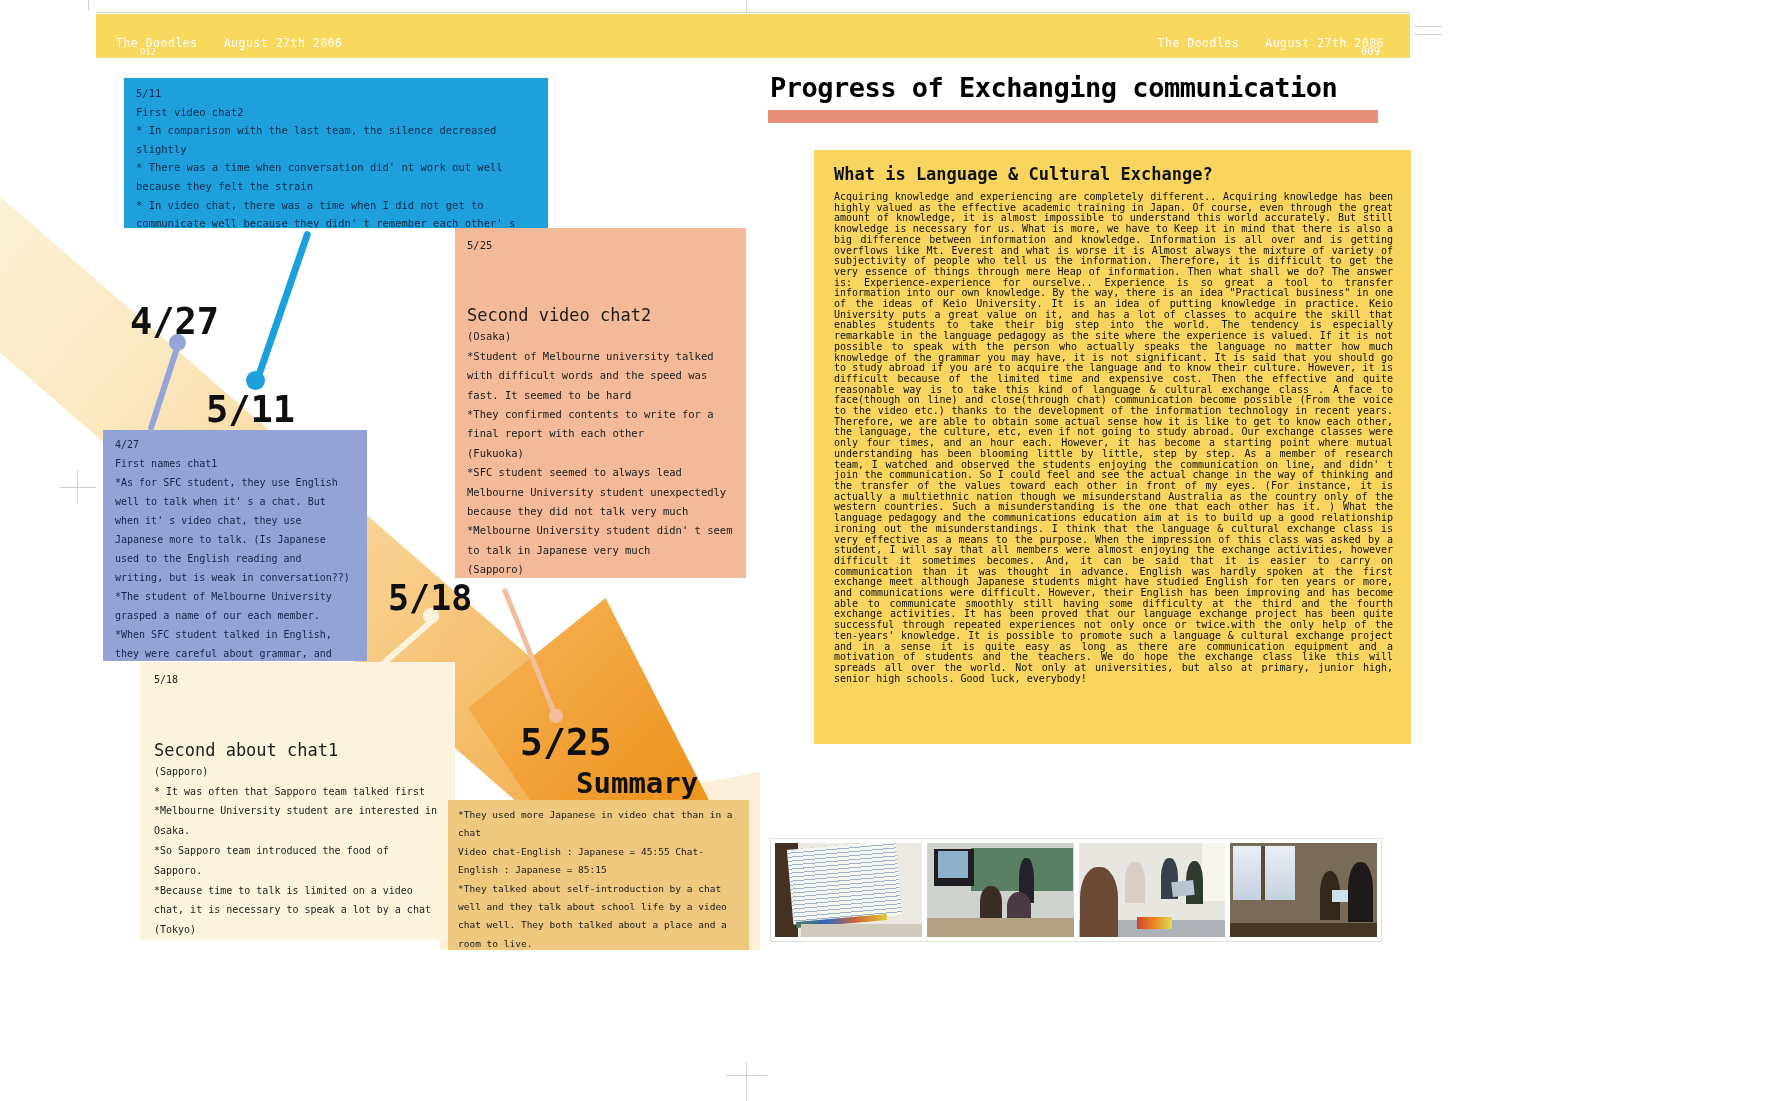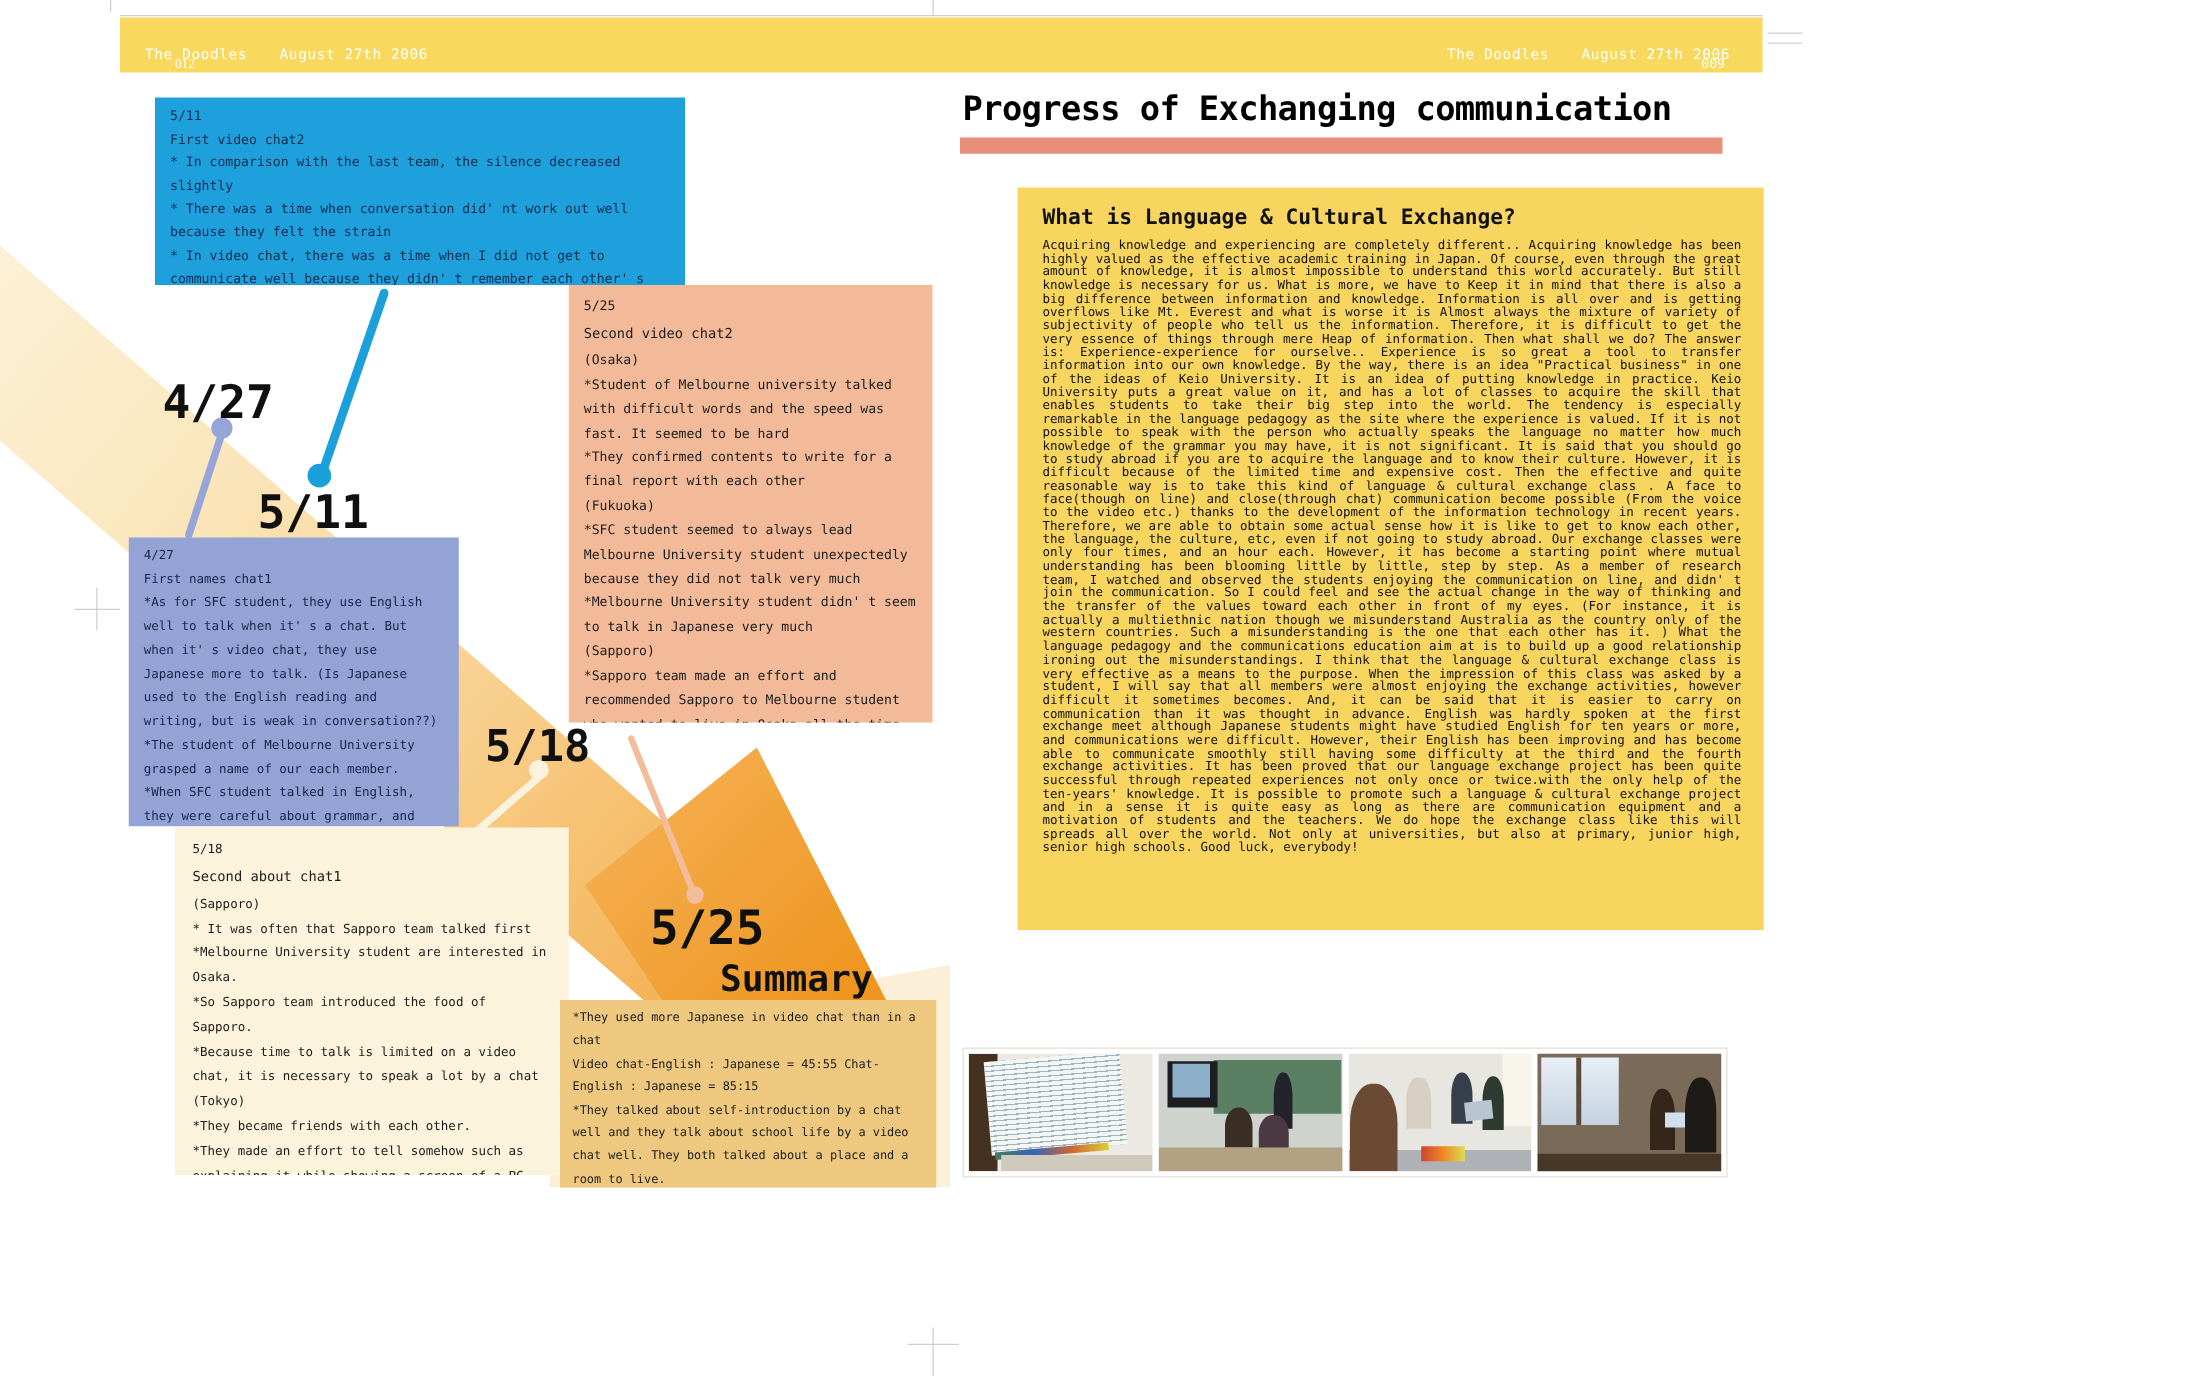--- a/index.html
+++ b/index.html
@@ -39,21 +39,21 @@
   .box-blue{left:124px;top:78px;width:424px;height:150px;background:#1EA0DC;
     padding:6px 12px;font-size:10.5px;line-height:18.6px;color:#0f2c50;}
   .box-peri{left:103px;top:430px;width:264px;height:231px;background:#94A3D5;
     padding:5px 12px;font-size:10px;line-height:19px;color:#10264a;}
   .box-salmon{left:455px;top:228px;width:291px;height:350px;background:#F2BA99;
     padding:8px 12px;font-size:10.5px;line-height:19.4px;color:#1c1c1c;}
   .box-cream{left:140px;top:662px;width:315px;height:278px;background:#FBF3DB;
     padding:8px 14px;font-size:10px;line-height:19.8px;color:#1c1c1c;}
   .box-summary{left:448px;top:800px;width:301px;height:150px;background:#EDC87E;
     padding:6px 10px;font-size:9.5px;line-height:18.4px;color:#1c1c1c;}
-  .box-title-lg{font-size:11px;line-height:24px;}
+  .box-title-lg{font-size:17px;line-height:24px;margin-top:48px;}
 
   
   .rp-title{position:absolute;left:770px;top:72px;font-size:27px;font-weight:600;color:#000;
     letter-spacing:-.5px;z-index:2;white-space:nowrap;}
   .rp-underline{position:absolute;left:768px;top:110px;width:610px;height:13px;background:#E88F7B;z-index:2;}
   .rp-yellowbox{position:absolute;left:778px;top:150px;width:597px;height:594px;background:#F8D55F;z-index:2;box-sizing:border-box;overflow:hidden;margin-left:36px;}
   .rp-heading{margin:14px 0 8px 20px;font-size:17px;font-weight:600;color:#111;}
   .rp-body{margin:0 18px 0 20px;font-size:10px;line-height:10.7px;text-align:justify;color:#111;}
 
   

